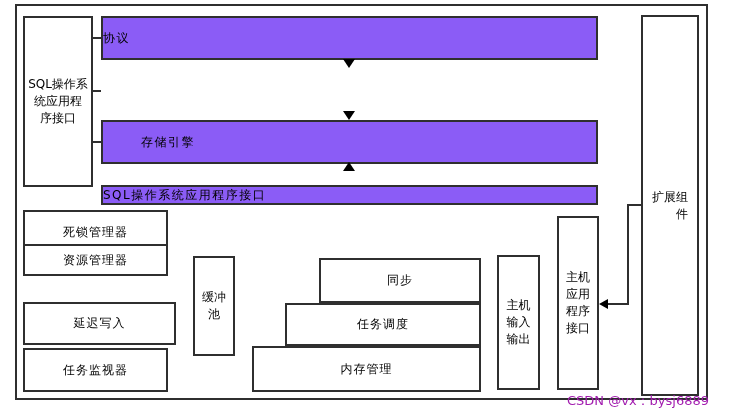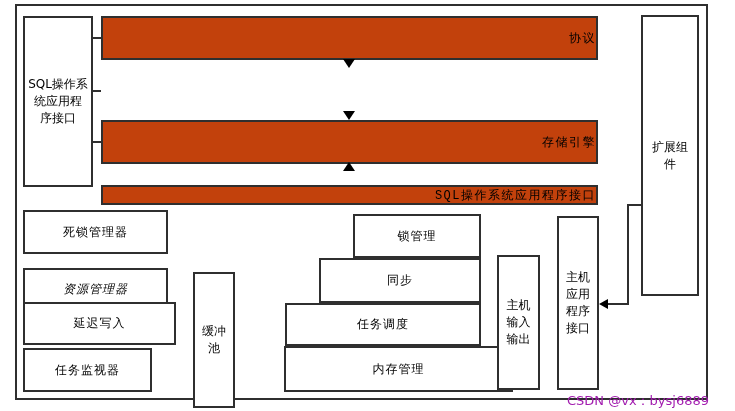--- a/index.html
+++ b/index.html
@@ -22,22 +22,22 @@
   }
   .box{
     position:absolute;
     border:2px solid var(--line);
     background:#fff;
     display:flex;align-items:center;justify-content:center;
     font-size:12px;letter-spacing:1px;
     text-align:center;
   }
   .vtext{white-space:pre-line;line-height:17px;letter-spacing:0;}
-  .bar{position:absolute;border:2px solid var(--line);background:#c2410c;
-    display:flex;align-items:center;justify-content:flex-end;font-size:12px;letter-spacing:1.5px;font-family:Liberation Mono, monospace;}
+  .bar{position:absolute;border:2px solid var(--line);background:#8b5cf6;
+    display:flex;align-items:center;justify-content:flex-start;font-size:12px;letter-spacing:1.5px;}
   .tick{position:absolute;height:2px;background:var(--line);}
   .seg-h{position:absolute;height:2px;background:var(--line);}
   .seg-v{position:absolute;width:2px;background:var(--line);}
   .arr-down{position:absolute;width:0;height:0;
     border-left:6px solid transparent;border-right:6px solid transparent;
     border-top:9px solid #000;}
   .arr-up{position:absolute;width:0;height:0;
     border-left:6px solid transparent;border-right:6px solid transparent;
     border-bottom:9px solid #000;}
   .arr-left{position:absolute;width:0;height:0;
@@ -62,76 +62,73 @@
 序接口</span>
   </div>
 
   <div class="tick" style="left:91px;top:37px;width:10px;"></div>
   <div class="tick" style="left:91px;top:90px;width:10px;"></div>
   <div class="tick" style="left:91px;top:141px;width:10px;"></div>
 
   <div class="bar" style="left:101px;top:16px;width:497px;height:44px;">
     <span>协议</span>
   </div>
-  <div class="bar" style="left:101px;top:120px;width:497px;height:44px;">
+  <div class="bar" style="left:101px;top:120px;width:497px;height:44px;padding-left:38px;">
     <span>存储引擎</span>
   </div>
   <div class="bar" style="left:101px;top:185px;width:497px;height:20px;">
     <span>SQL操作系统应用程序接口</span>
   </div>
 
   <div class="arr-down" style="left:343px;top:59px;"></div>
   <div class="arr-down" style="left:343px;top:111px;"></div>
   <div class="arr-up" style="left:343px;top:162px;"></div>
 
   <div class="box" style="left:23px;top:210px;width:145px;height:44px;">
     <span>死锁管理器</span>
   </div>
-  <div class="box" style="left:23px;top:268px;width:145px;height:42px;font-style:italic;">
+  <div class="box" style="left:23px;top:244px;width:145px;height:32px;">
     <span>资源管理器</span>
   </div>
   <div class="box" style="left:23px;top:302px;width:153px;height:43px;">
     <span>延迟写入</span>
   </div>
-  <div class="box" style="left:23px;top:348px;width:129px;height:44px;">
+  <div class="box" style="left:23px;top:348px;width:145px;height:44px;">
     <span>任务监视器</span>
   </div>
 
-  <div class="box" style="left:193px;top:256px;width:42px;height:136px;margin-top:16px;">
+  <div class="box" style="left:193px;top:256px;width:42px;height:100px;">
     <span class="vtext">缓冲
 池</span>
   </div>
 
-  <div class="box" style="left:353px;top:214px;width:128px;height:44px;">
-    <span>锁管理</span>
-  </div>
   <div class="box" style="left:319px;top:258px;width:162px;height:45px;align-items:center;">
     <span>同步</span>
   </div>
   <div class="box" style="left:285px;top:303px;width:196px;height:43px;">
     <span>任务调度</span>
   </div>
-  <div class="box" style="left:252px;top:346px;width:229px;height:46px;margin-left:32px;">
+  <div class="box" style="left:252px;top:346px;width:229px;height:46px;">
     <span>内存管理</span>
   </div>
 
   <div class="box" style="left:497px;top:255px;width:43px;height:135px;">
     <span class="vtext">主机
 输入
 输出</span>
   </div>
 
   <div class="box" style="left:557px;top:216px;width:42px;height:174px;">
     <span class="vtext">主机
 应用
 程序
 接口</span>
   </div>
 
-  <div class="box" style="left:641px;top:15px;width:58px;height:281px;">
+  <div class="box" style="left:641px;top:15px;width:58px;height:381px;text-align:right;">
     <span class="vtext">扩展组
 件</span>
   </div>
 
   <div class="seg-h" style="left:627px;top:204px;width:14px;"></div>
   <div class="seg-v" style="left:627px;top:204px;height:101px;"></div>
   <div class="seg-h" style="left:606px;top:303px;width:23px;"></div>
   <div class="arr-left" style="left:599px;top:299px;"></div>
 
   <div class="watermark">CSDN @vx：bysj6889</div>

